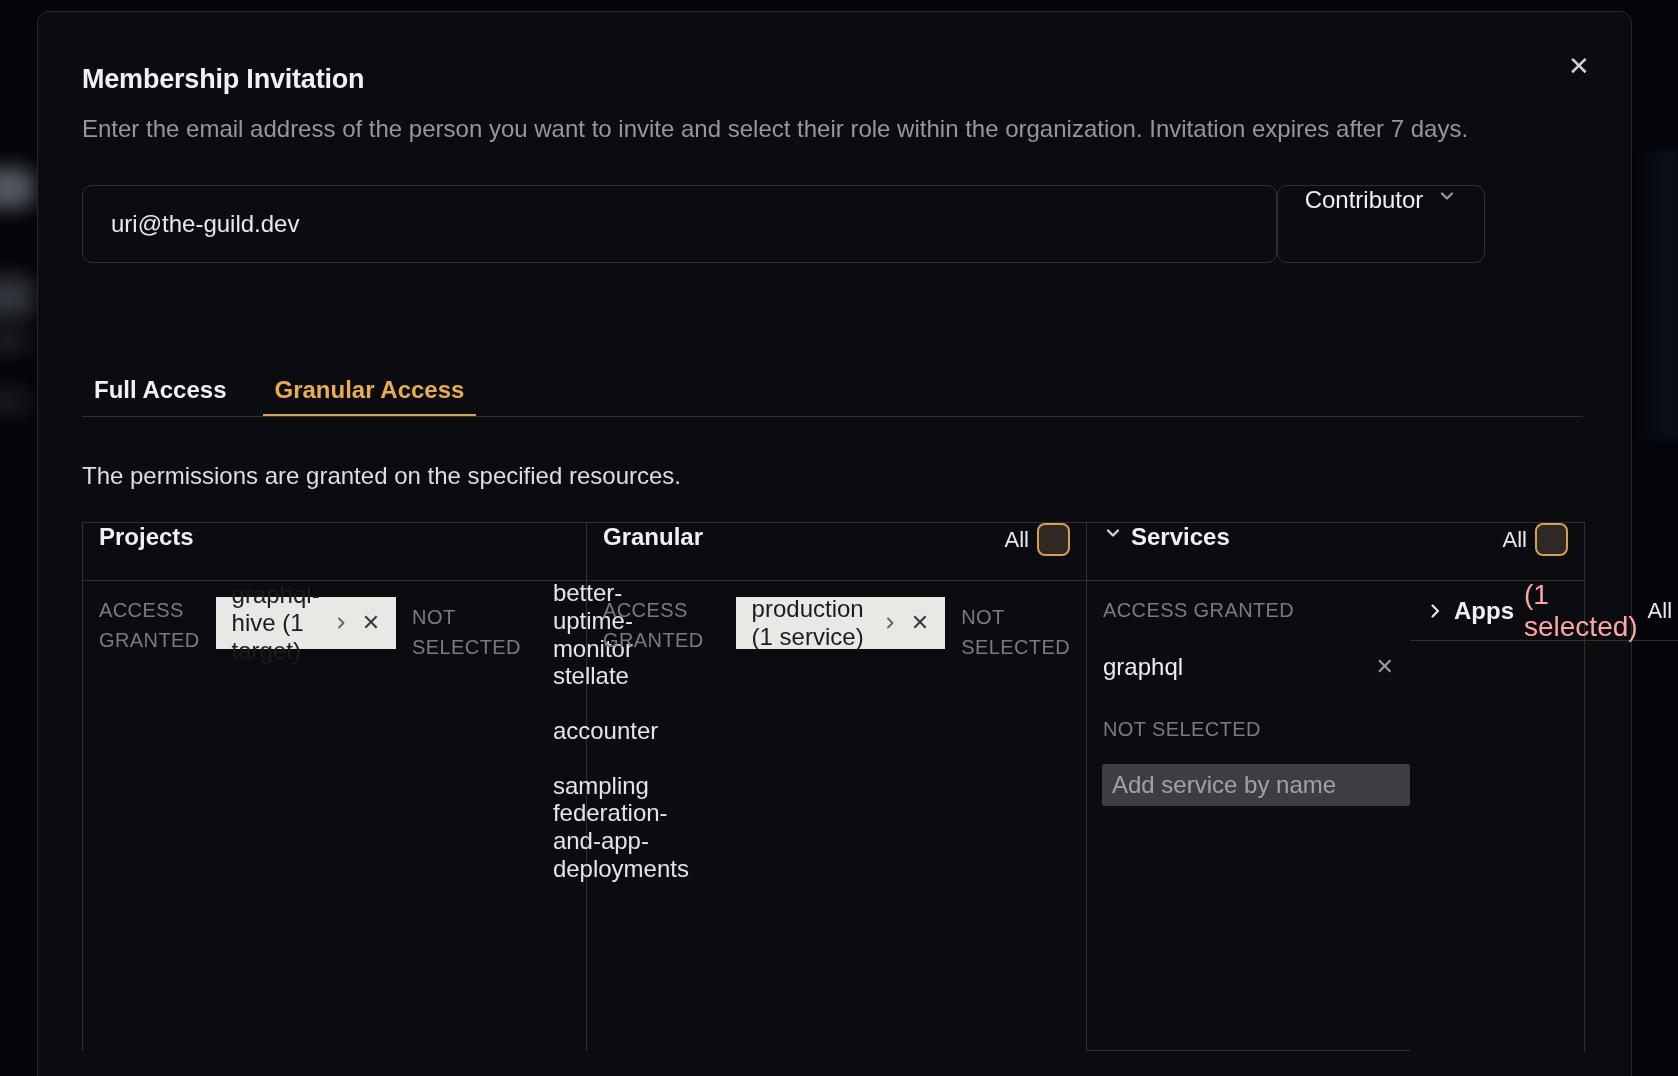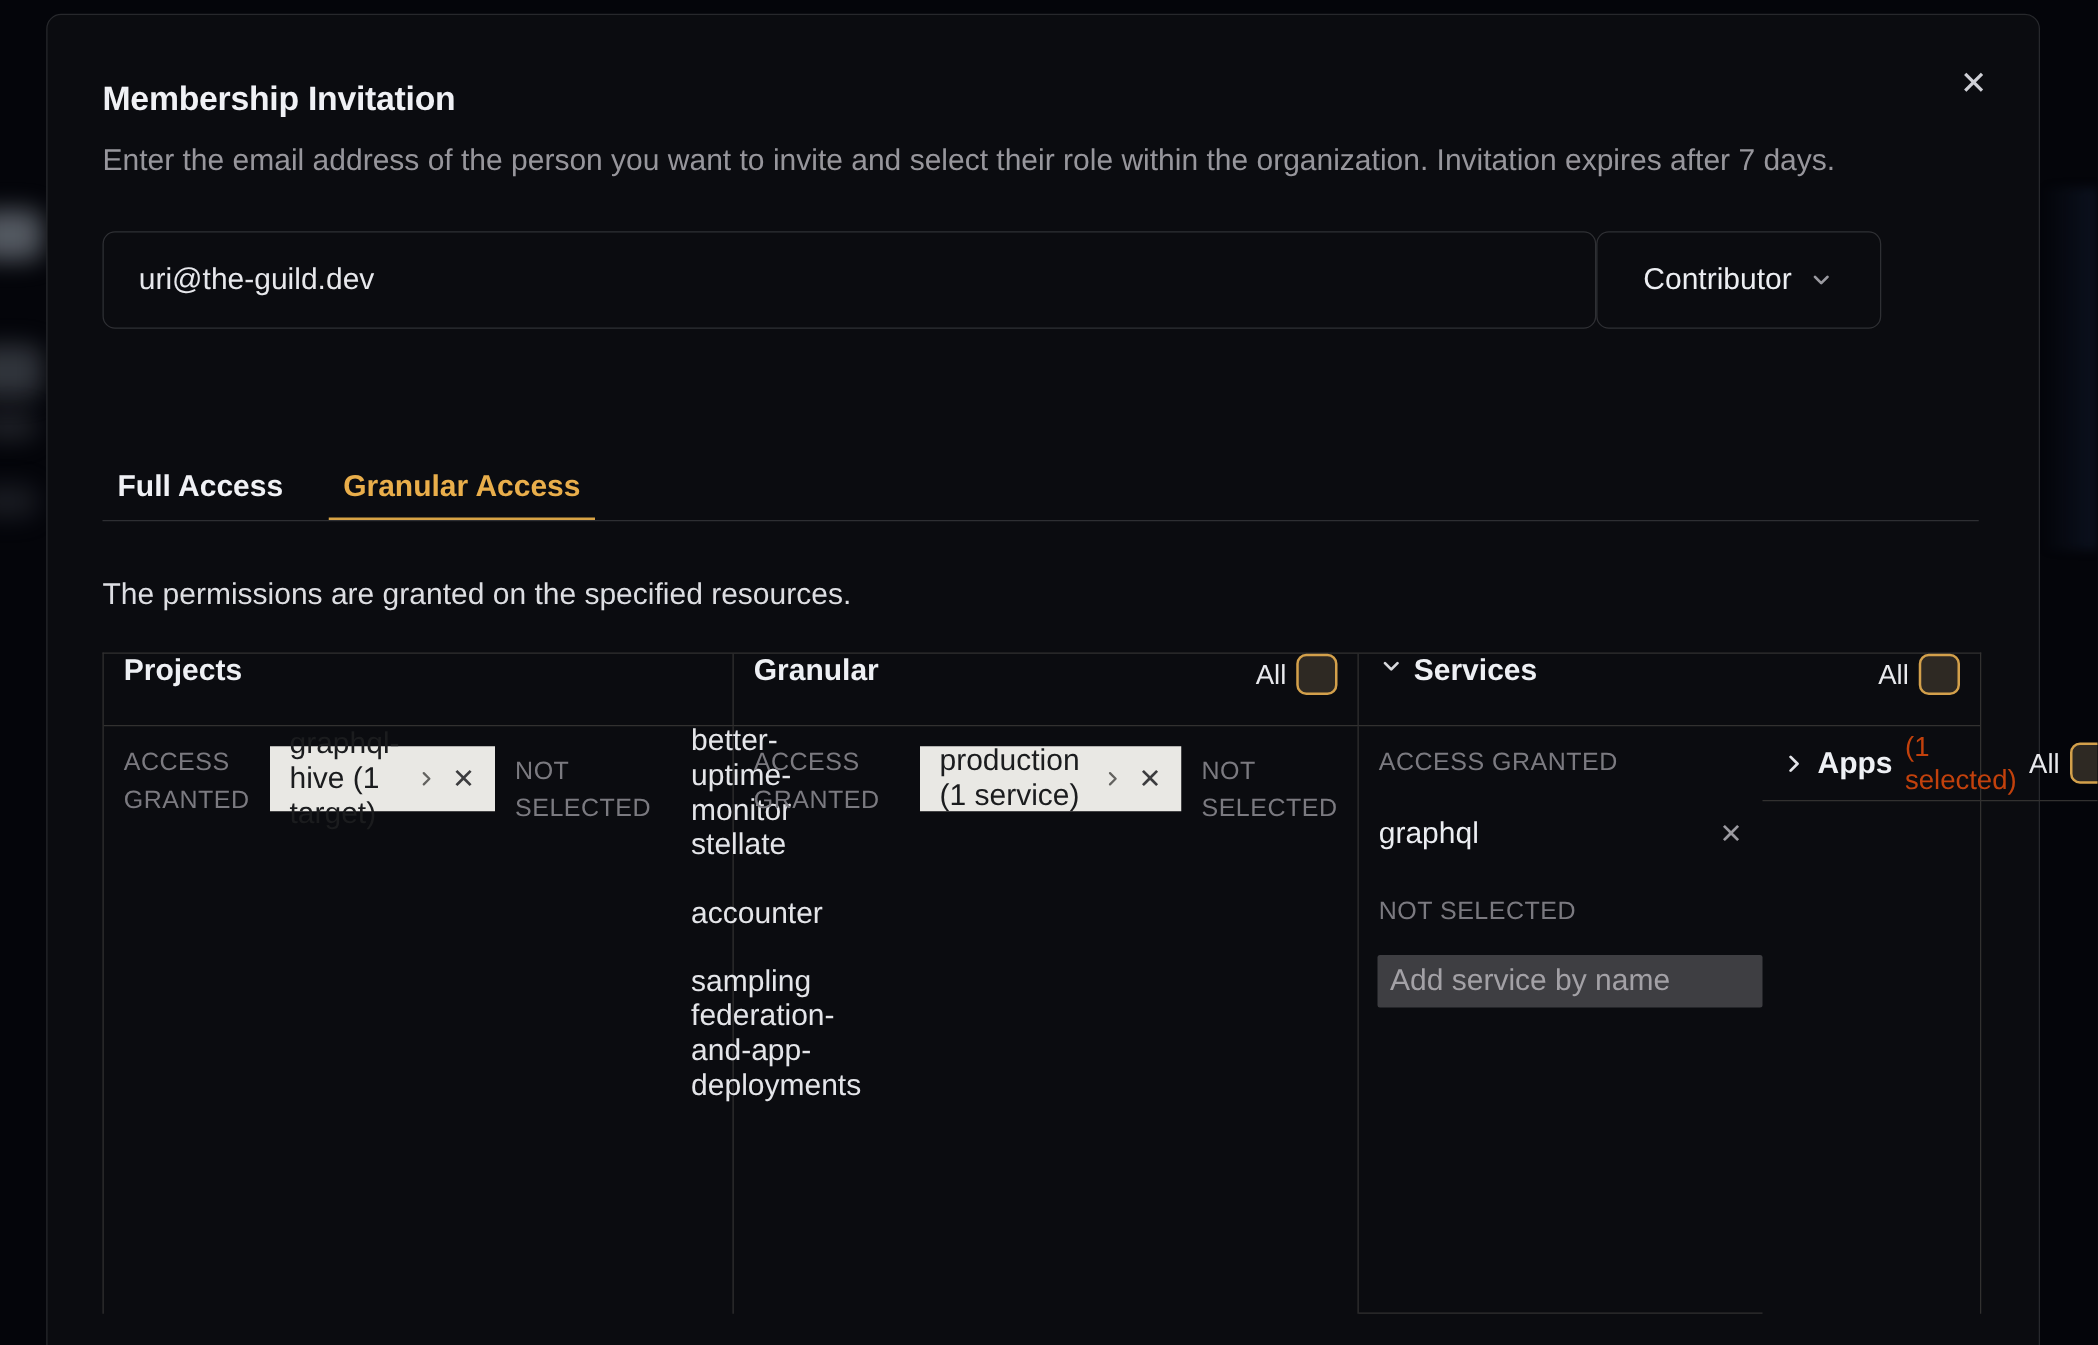--- a/index.html
+++ b/index.html
@@ -35,22 +35,22 @@
   .title { font-size:27px; font-weight:700; line-height:40px; letter-spacing:-0.2px; color:#f0f1f5; }
   .desc  { margin-top:10px; max-width:1505px; font-size:24px; line-height:39px; color:#97969c; font-weight:400; }
 
   
   .invite-row { margin-top:37px; display:flex; }
   .email-input {
     width:1195px; height:78px; background:transparent; border:1px solid #2f3034; border-radius:10px;
     color:#e7e8ec; font-size:24px; padding:0 28px; font-family:inherit; outline:none;
   }
   .role-select {
-    width:228px; height:78px; border:1px solid #2f3034; border-radius:10px;
-    display:flex; align-items:center; justify-content:center; gap:14px;
+    width:208px; height:78px; border:1px solid #2f3034; border-radius:10px;
+    display:flex; justify-content:center; gap:14px;
     color:#eceef2; font-size:24px; cursor:pointer; background:transparent;
   }
   .role-select svg { color:#9a9aa0; }
 
   
   .tabs { margin-top:106px; display:flex; gap:24px; border-bottom:1px solid #2e2f33; }
   .tab  { padding:0 12px; height:47px; line-height:42px; font-size:24px; font-weight:700;
           color:#f0f1f5; cursor:pointer; border-bottom:2px solid transparent; }
   .tab.active { color:#e9ae4b; border-bottom-color:#d8a345; }
 
@@ -99,21 +99,21 @@
     margin:20px 0 0 15px; width:308px; height:42px; background:#3e3e42; border:none; border-radius:2px;
     padding:0 10px; font-size:24px; color:#86efac; font-family:inherit; outline:none;
   }
   .svc-add::placeholder { color:#a3a1a6; opacity:1; }
   .apps-row {
     height:60px; border-bottom:1px solid #323130; display:flex; align-items:center;
     padding:0 16px; gap:10px;
   }
   .apps-row .chev { color:#e4e5e9; }
   .apps-name { font-size:24px; font-weight:700; color:#eef0f4; }
-  .apps-count { font-size:22px; color:#c2410c; }
+  .apps-count { font-size:28px; color:#fca5a5; }
   .filler { flex:1; }
 </style>
 </head>
 <body>
 
 <div class="backdrop">
   <div class="smudge s1"></div>
   <div class="smudge s2"></div>
   <div class="smudge s3"></div>
   <div class="smudge s4"></div>

